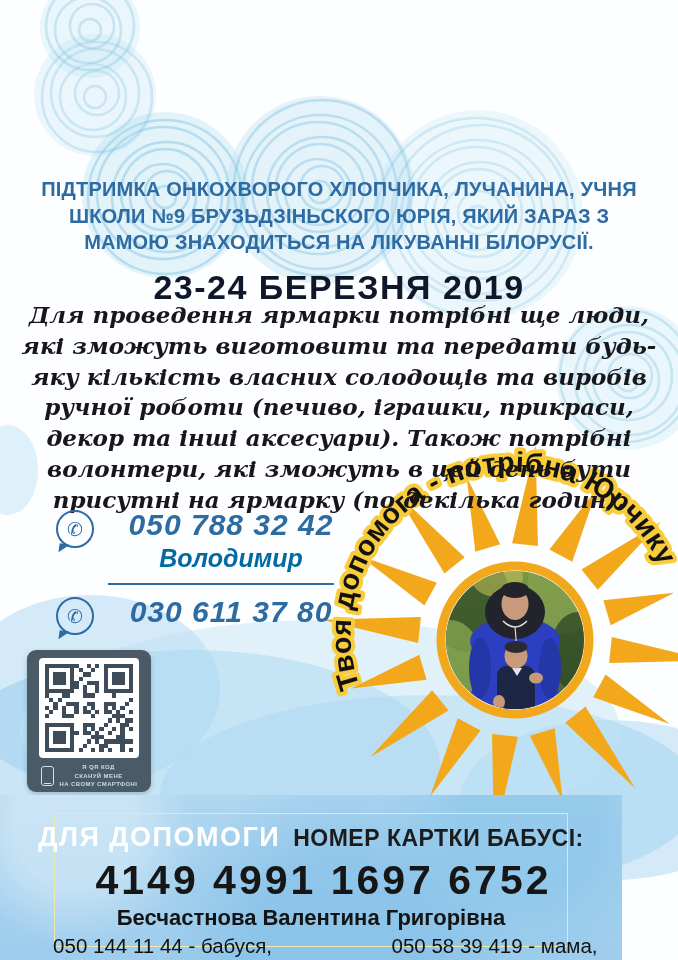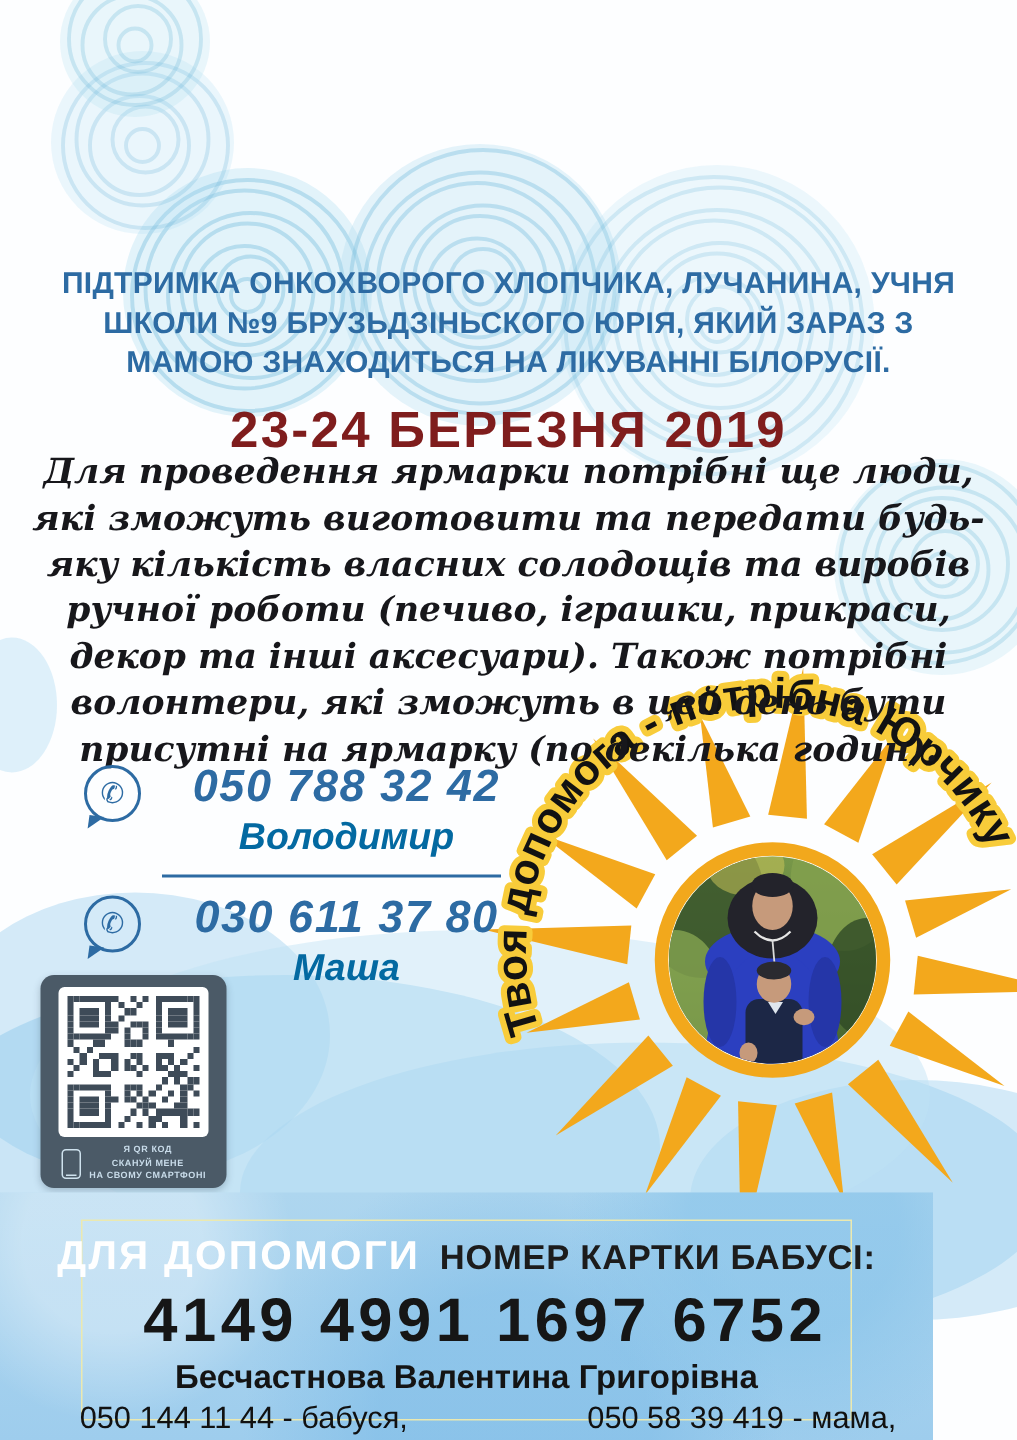--- a/index.html
+++ b/index.html
@@ -12,21 +12,21 @@
   .title-wrap{top:30px;left:26px;width:626px;height:100px;}
   .title-wrap svg{filter:drop-shadow(2px 3px 2px rgba(110,60,85,.35));}
   .title-text{font-family:"Liberation Sans",sans-serif;font-weight:bold;
               fill:#8e2b50;stroke:#ffffff;stroke-width:7px;paint-order:stroke;stroke-linejoin:round;}
 
   .org{top:128px;right:36px;font-size:21px;font-weight:bold;color:#171717;letter-spacing:.5px;}
 
   .support{top:176px;left:29px;width:620px;text-align:center;color:#2d6ba3;
            font-size:20px;font-weight:800;line-height:1.33;letter-spacing:.2px;}
 
-  .date{top:268px;left:0;width:678px;text-align:center;color:#7f1d1d;
+  .date{top:268px;left:0;width:678px;text-align:center;color:#0f172a;
         font-size:34px;font-weight:bold;letter-spacing:1.5px;}
 
   .body-text{top:300px;left:19px;width:640px;text-align:center;color:#17171b;
              font-family:"DejaVu Serif",serif;font-style:italic;font-weight:bold;
              font-size:23px;line-height:1.34;}
 
   .prompt{top:464px;left:42px;color:#17171b;font-family:"DejaVu Serif",serif;
           font-style:italic;font-weight:bold;font-size:26px;}
 
   
@@ -221,21 +221,20 @@
         <div class="cname">Володимир</div>
       </div>
     </div>
     <div class="csep"></div>
     <div class="contact">
       <span class="viber">
         <span class="glyph">✆</span>
       </span>
       <div class="ctext">
         <div class="cphone">030 611 37 80</div>
-        <div class="cname">Маша</div>
       </div>
     </div>
   </div>
 
   <div class="content qr-card">
     <div class="qr-white">
       <div class="qr-grid" id="qr-grid">
           <div class="qm"></div>
           <div class="qm"></div>
           <div class="qm"></div>

